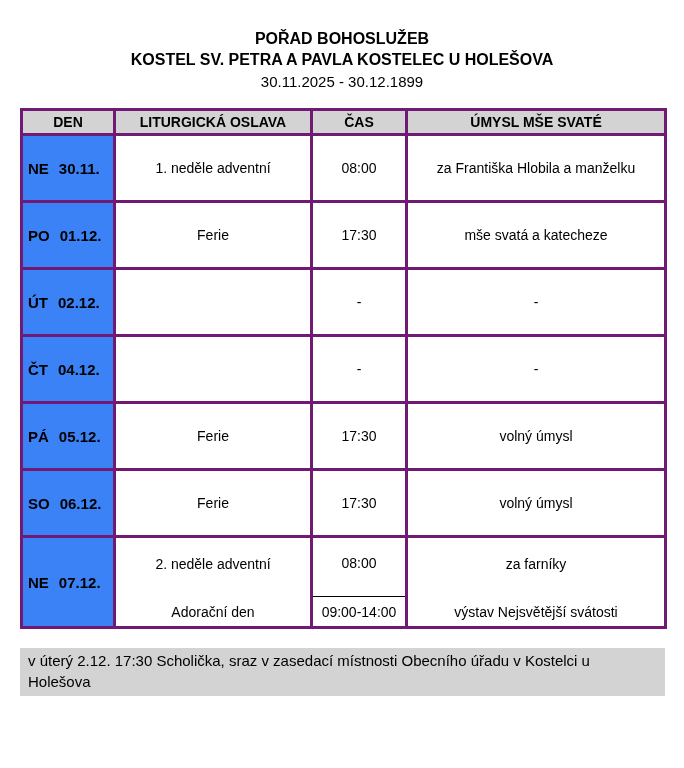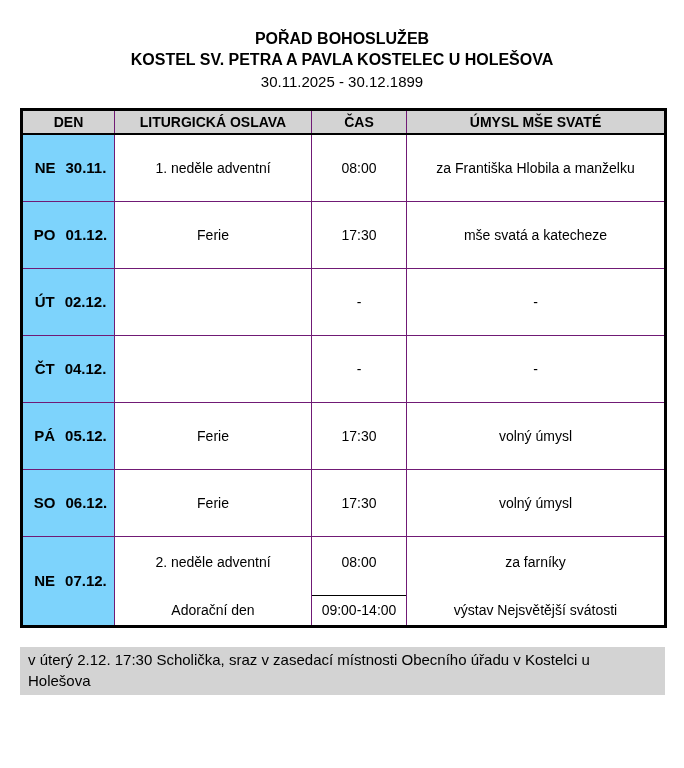--- a/index.html
+++ b/index.html
@@ -34,41 +34,40 @@
   
   table.schedule {
     border-collapse: collapse;
     table-layout: fixed;
     width: 644px;
     margin: 16px 0 0 20px;
     border: 3px solid #000000;
   }
   table.schedule th,
   table.schedule td {
-    border: 1px solid #701a75;
+    border: 3px solid #701a75;
     overflow: hidden;
   }
   table.schedule thead th {
     background: #d3d3d3;
     border-bottom: 2px solid #000000;
     font-size: 14px;
     font-weight: bold;
     height: 20px;
     padding: 1px 2px;
   }
   tr.regular { height: 67px; }
   tr.tall    { height: 88px; }
   td.day {
-    background: #7dd3fc;
+    background: #3b82f6;
     font-weight: bold;
     font-size: 15px;
     vertical-align: middle;
     padding-left: 5px;
     white-space: nowrap;
-    text-align: center;
   }
   td.day .date { margin-left: 10px; }
   td.center {
     text-align: center;
     vertical-align: middle;
     font-size: 14px;
     padding: 18px 6px;
   }
   td.stack-cell { padding: 0; vertical-align: top; }
   .stack {

